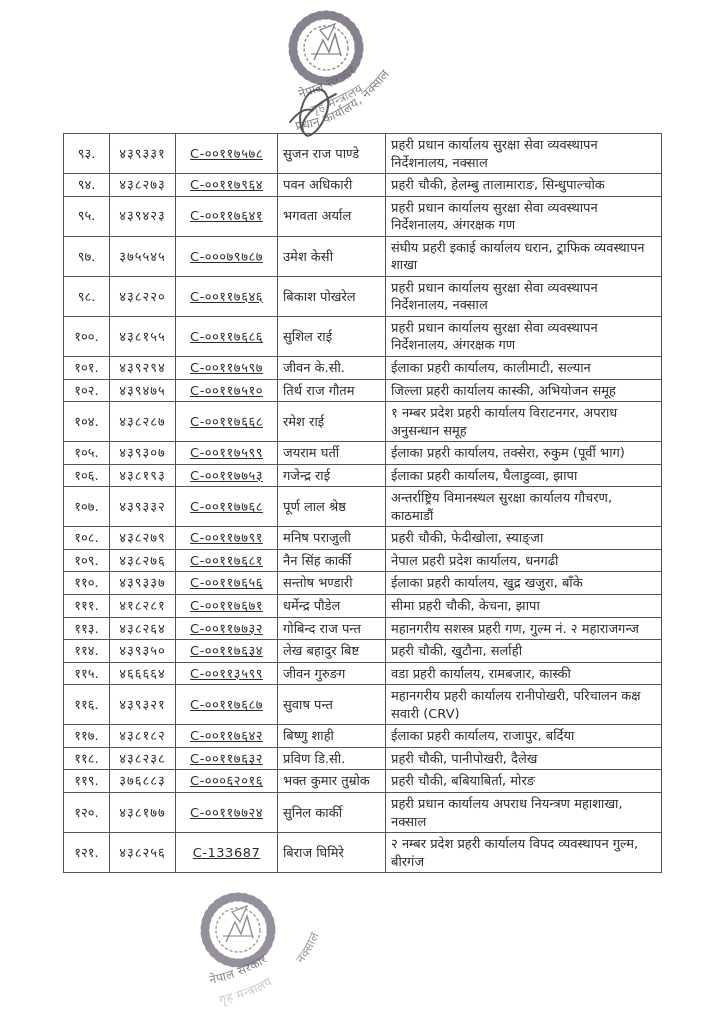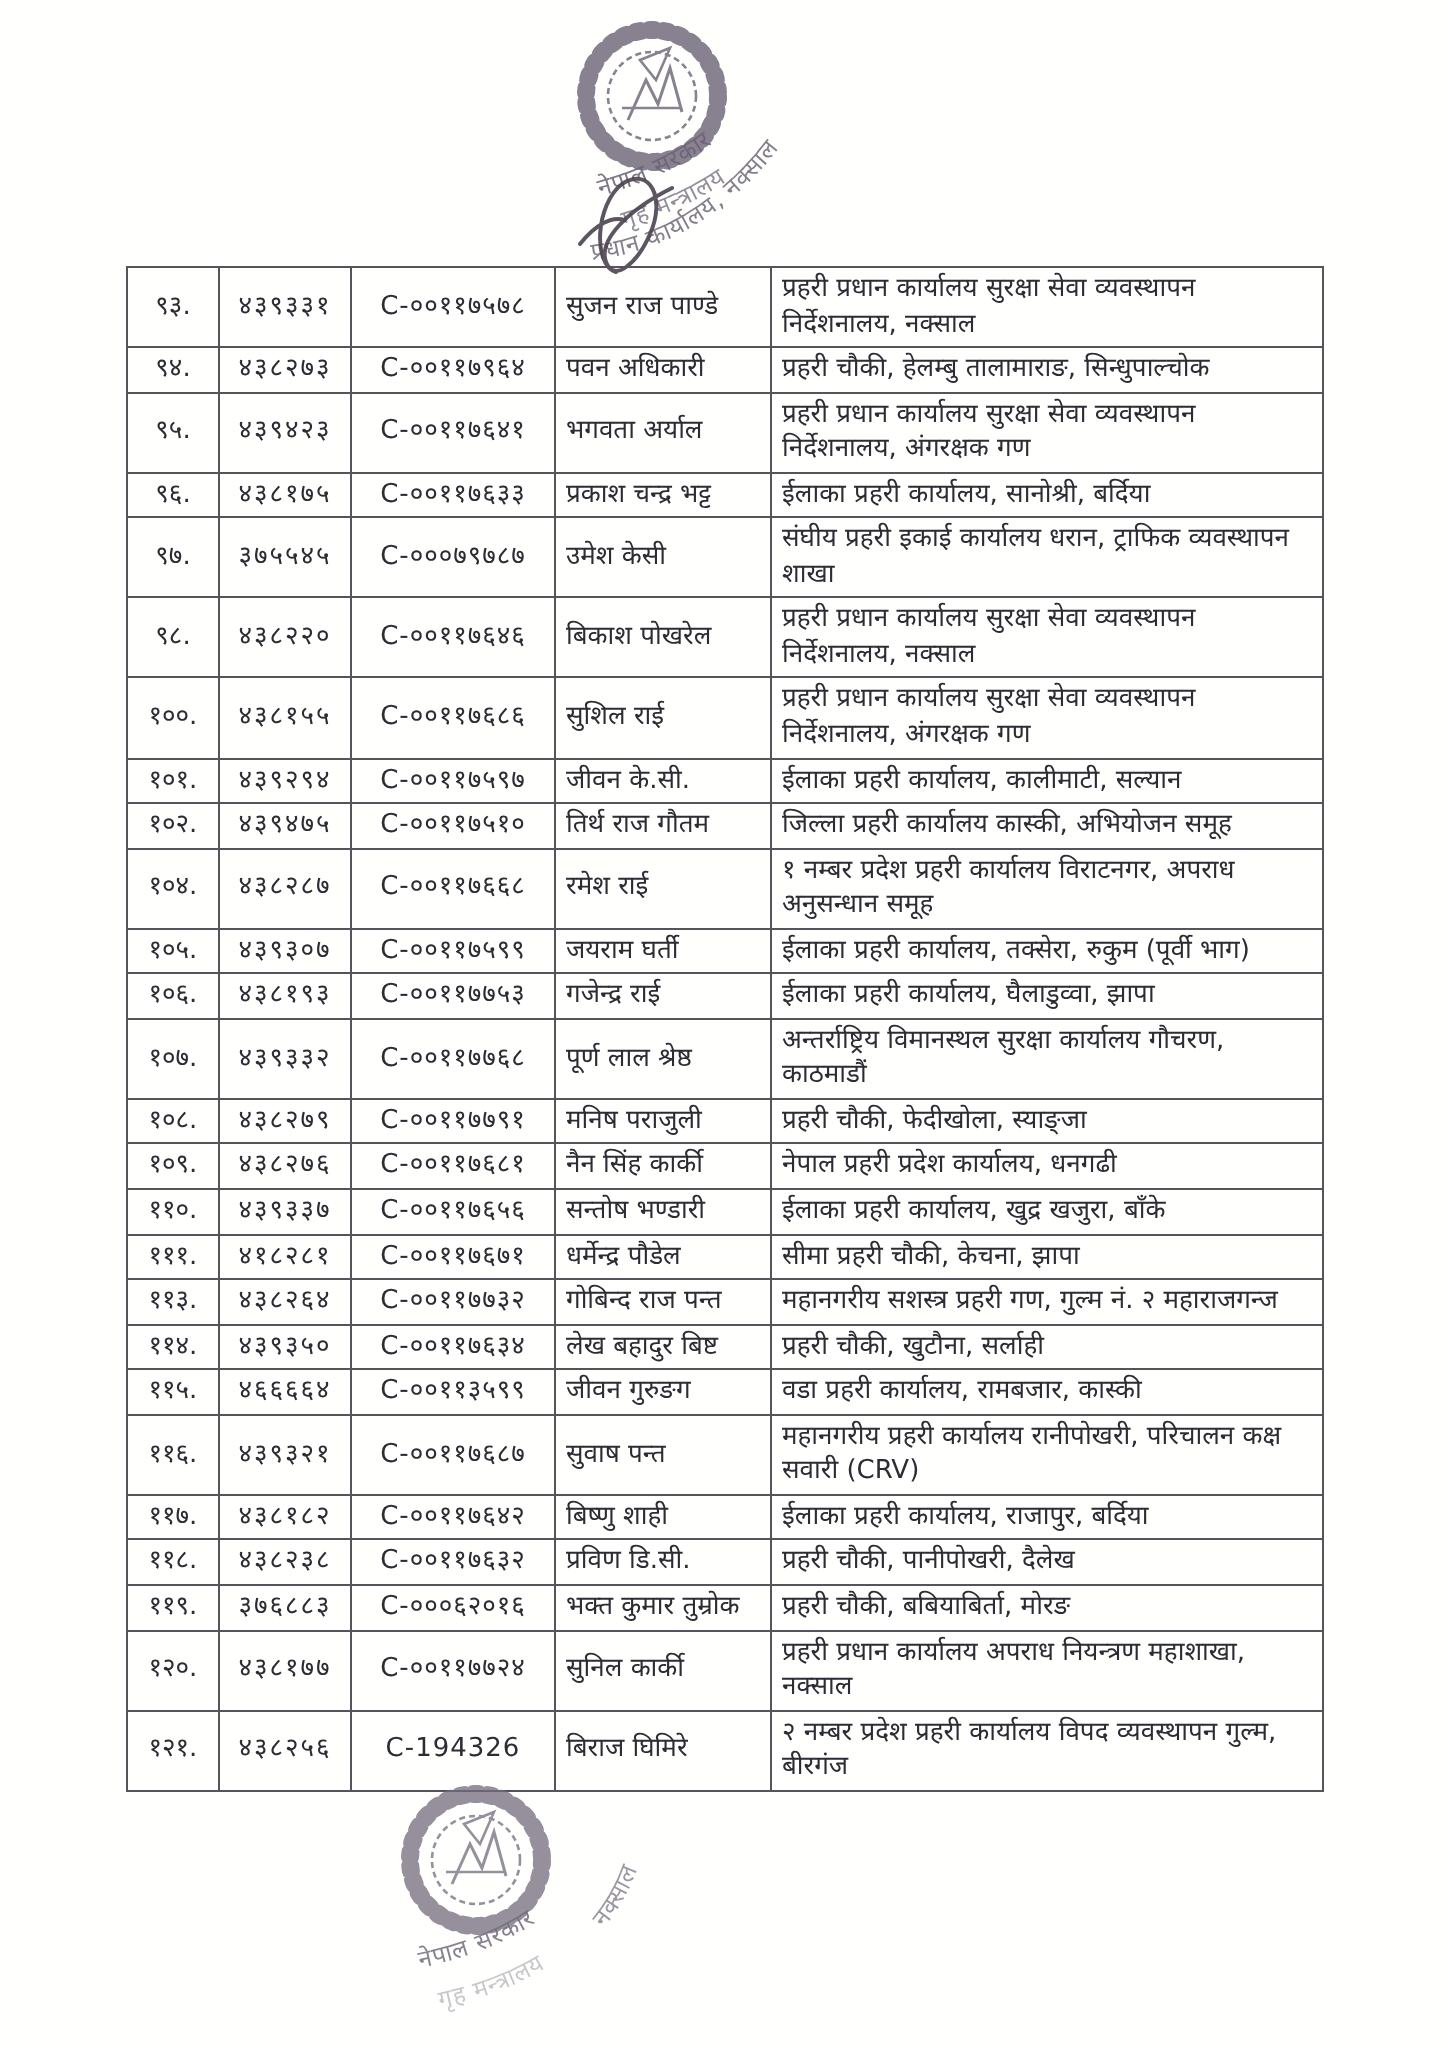--- a/index.html
+++ b/index.html
@@ -25,21 +25,21 @@
     vertical-align:middle;
     word-wrap:break-word;
   }
   col.w-sn{width:46px;}
   col.w-reg{width:66px;}
   col.w-cno{width:102px;}
   col.w-name{width:108px;}
   col.w-office{width:276px;}
   td.c-sn{text-align:center;}
   td.c-reg{text-align:center;letter-spacing:1px;}
-  td.c-cno{text-align:center;font-size:12.5px;letter-spacing:.5px;}
+  td.c-cno{text-align:center;font-size:12.5px;letter-spacing:.5px;text-decoration:underline;}
   td.c-name{text-align:left;padding-left:7px;}
   td.c-office{text-align:left;padding-left:8px;margin-top:30px;}
 
   
   .stamp{position:absolute;pointer-events:none;}
   .stamp-header{left:278px;top:2px;width:170px;height:150px;}
   .stamp-footer{left:172px;top:886px;width:190px;height:140px;}
   .stamp text{
     font-family:"DejaVu Sans","Liberation Sans",sans-serif;
     font-size:12px;letter-spacing:.5px;
@@ -97,27 +97,20 @@
       <td class="c-office">प्रहरी चौकी, हेलम्बु तालामाराङ, सिन्धुपाल्चोक</td>
     </tr>
         <tr>
       <td class="c-sn">९५.</td>
       <td class="c-reg">४३९४२३</td>
       <td class="c-cno">C-००११७६४१</td>
       <td class="c-name">भगवता अर्याल</td>
       <td class="c-office">प्रहरी प्रधान कार्यालय सुरक्षा सेवा व्यवस्थापन निर्देशनालय, अंगरक्षक गण</td>
     </tr>
         <tr>
-      <td class="c-sn">९६.</td>
-      <td class="c-reg">४३८१७५</td>
-      <td class="c-cno">C-००११७६३३</td>
-      <td class="c-name">प्रकाश चन्द्र भट्ट</td>
-      <td class="c-office">ईलाका प्रहरी कार्यालय, सानोश्री, बर्दिया</td>
-    </tr>
-        <tr>
       <td class="c-sn">९७.</td>
       <td class="c-reg">३७५५४५</td>
       <td class="c-cno">C-०००७९७८७</td>
       <td class="c-name">उमेश केसी</td>
       <td class="c-office">संघीय प्रहरी इकाई कार्यालय धरान, ट्राफिक व्यवस्थापन शाखा</td>
     </tr>
         <tr>
       <td class="c-sn">९८.</td>
       <td class="c-reg">४३८२२०</td>
       <td class="c-cno">C-००११७६४६</td>
@@ -253,21 +246,21 @@
         <tr>
       <td class="c-sn">१२०.</td>
       <td class="c-reg">४३८१७७</td>
       <td class="c-cno">C-००११७७२४</td>
       <td class="c-name">सुनिल कार्की</td>
       <td class="c-office">प्रहरी प्रधान कार्यालय अपराध नियन्त्रण महाशाखा, नक्साल</td>
     </tr>
         <tr>
       <td class="c-sn">१२१.</td>
       <td class="c-reg">४३८२५६</td>
-      <td class="c-cno">C-194326</td>
+      <td class="c-cno">C-133687</td>
       <td class="c-name">बिराज घिमिरे</td>
       <td class="c-office">२ नम्बर प्रदेश प्रहरी कार्यालय विपद व्यवस्थापन गुल्म, बीरगंज</td>
     </tr>
       </tbody>
   </table>
 
   <svg class="stamp stamp-footer" viewBox="0 0 190 140">
     <g opacity="0.75" stroke="#736c7d" fill="none">
       <circle cx="66" cy="44" r="33" stroke-width="9" stroke-dasharray="2.5 4.5" stroke-linecap="round"></circle>
       <circle cx="66" cy="44" r="22" stroke-width="1.3" stroke-dasharray="3 2"></circle>

